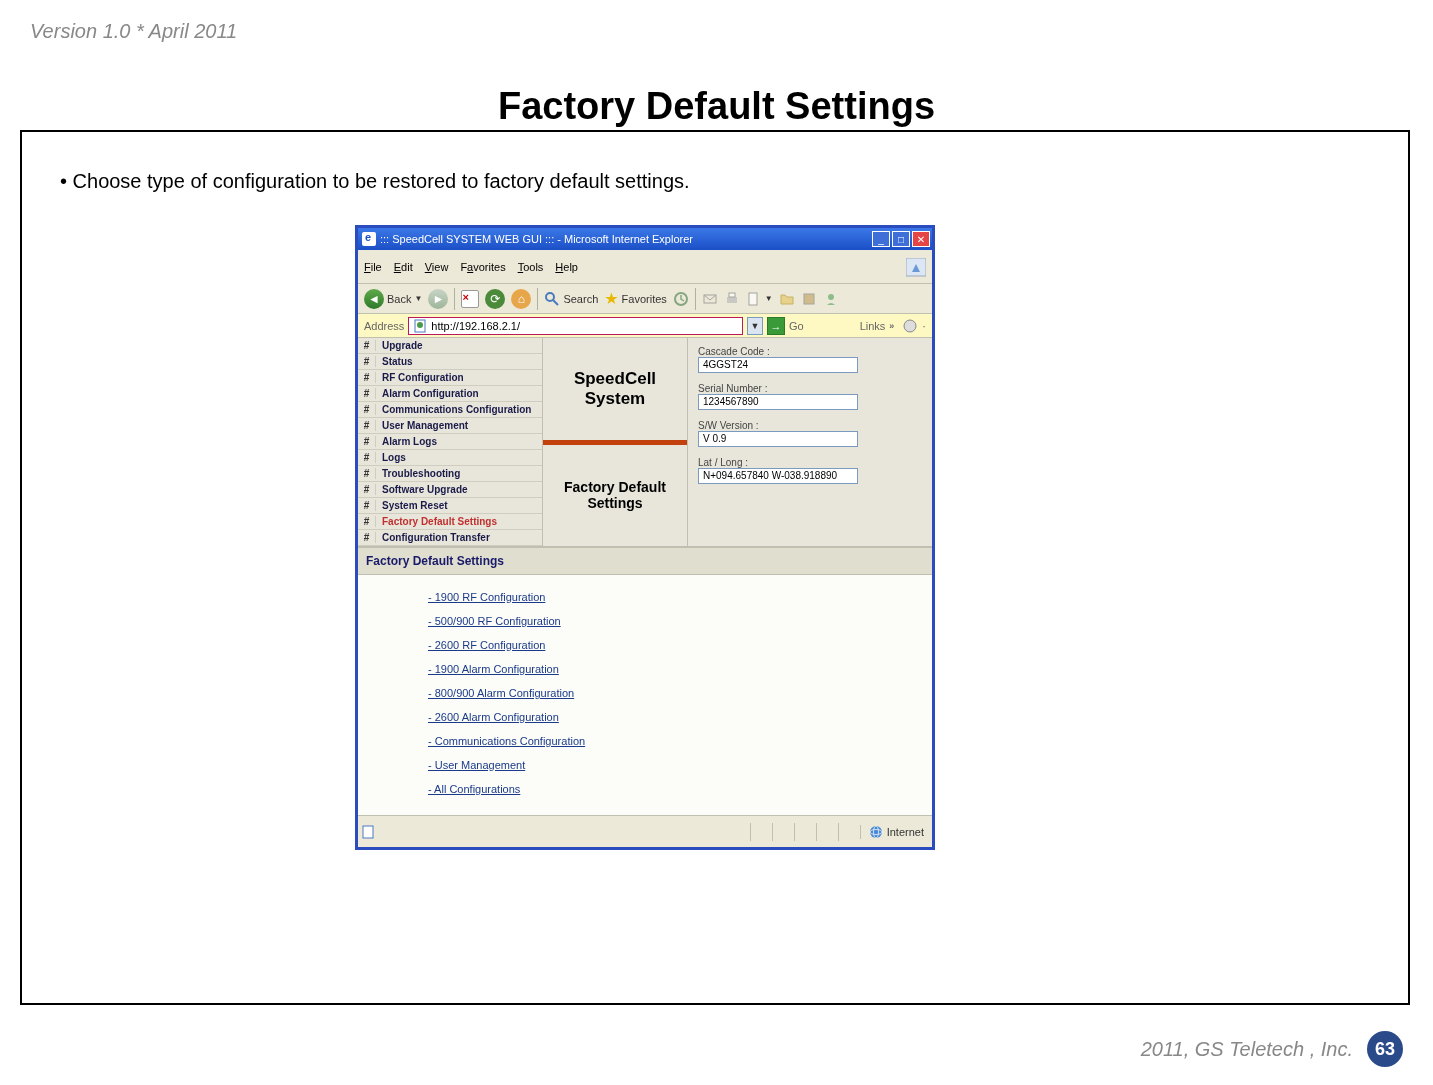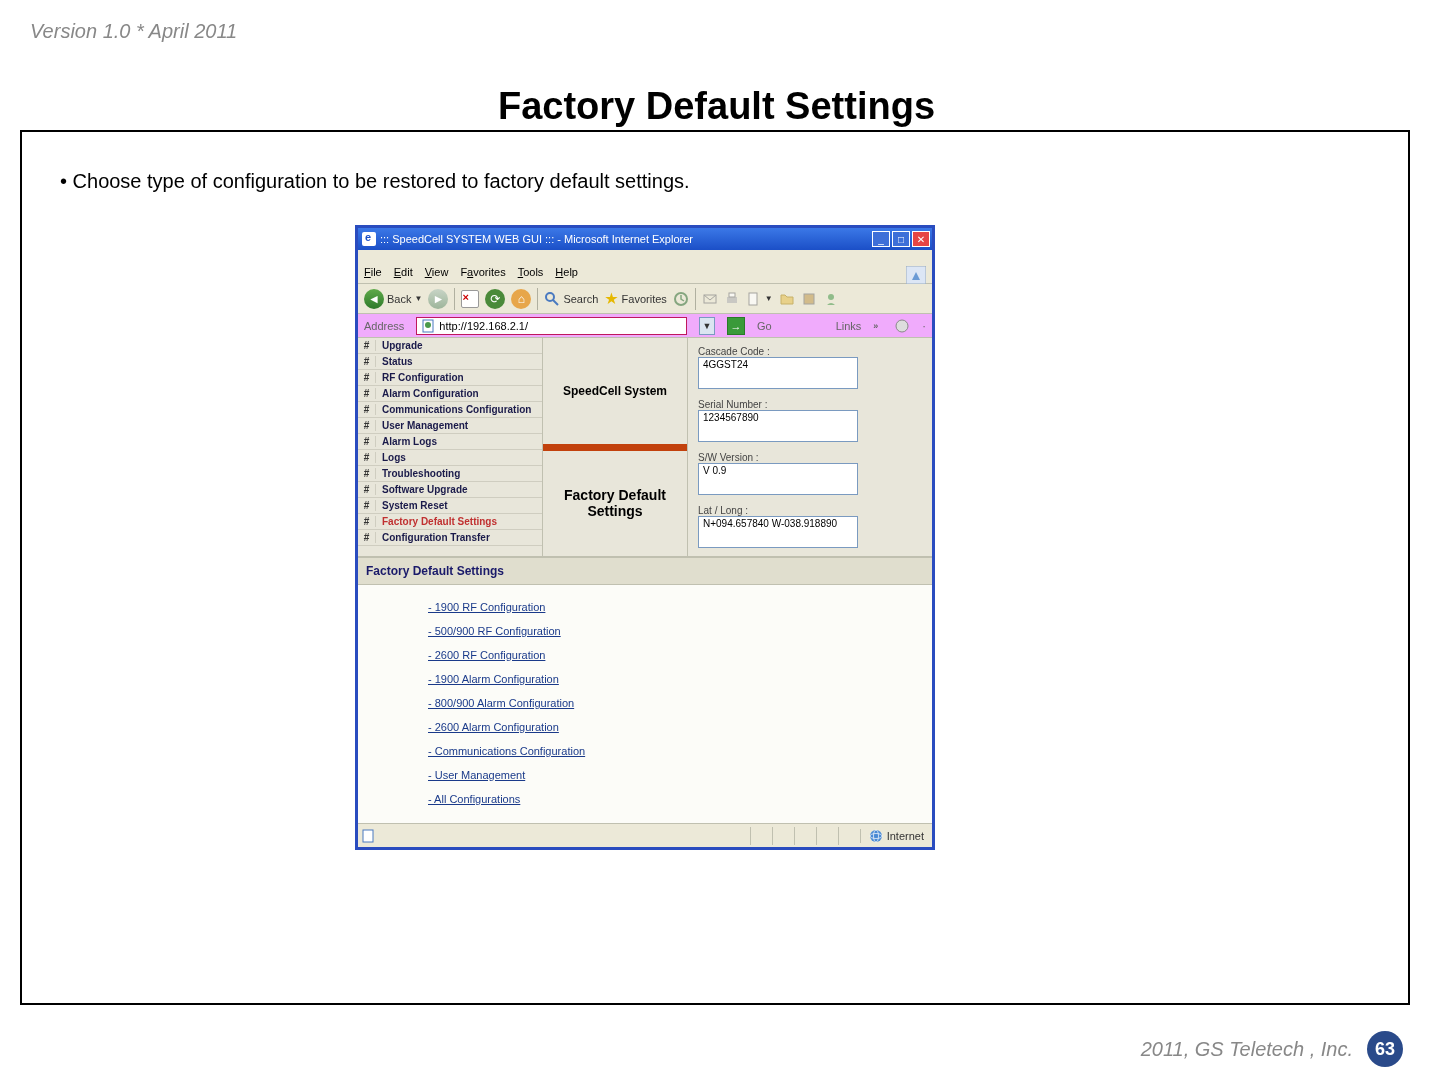--- a/index.html
+++ b/index.html
@@ -91,20 +91,21 @@
   .title-ie-icon{ width:14px;height:14px;background:#fff;border-radius:2px;display:inline-block;position:relative;}
   .title-ie-icon::after{content:"e";color:#1b4fc7;font-weight:bold;font-size:11px;position:absolute;left:3px;top:-1px;}
   .win-btns{display:flex;gap:2px;}
   .win-btn{width:18px;height:16px;border:1px solid #fff;display:flex;align-items:center;justify-content:center;font-size:10px;cursor:default;}
   .win-min,.win-max{background:#3e6fd8;color:#fff;}
   .win-close{background:#e64545;color:#fff;}
   .menubar{
     background:#ece9d8;
     height:34px;
     display:flex;
+    align-items:center;
     gap:12px;
     padding:16px 6px;
     border-bottom:1px solid #c0c0b0;
     font-size:11px;
     color:#000;
   }
   .menubar span{cursor:default;}
   .menubar span u{text-decoration:underline;}
   .ie-logo-right{margin-left:auto;width:20px;height:18px;}
   .toolbar{
@@ -121,25 +122,25 @@
   .back-ico{background:linear-gradient(#5faa4a,#2e7a2a);}
   .fwd-ico{background:linear-gradient(#c8d4c6,#9db59a);}
   .stop-ico{border:1px solid #999;background:#fff;color:#c00;border-radius:2px;width:18px;height:18px;font-weight:bold;}
   .refresh-ico{background:#4a8a3a;}
   .home-ico{background:#e7a64a;}
   .search-ico{width:16px;height:16px;}
   .fav-ico{color:#e6b800;font-size:16px;}
   .sep{width:1px;height:22px;background:#b0b0a0;}
   .small-ico{width:16px;height:16px;opacity:.7;}
   .addrbar{
-    background:#f0abfc;
+    background:#fef9c3;
     height:24px;
     display:flex;
     align-items:center;
-    gap:12px;
+    gap:4px;
     padding:0 6px;
     border-bottom:1px solid #c0c0b0;
     font-size:11px;
     color:#666;
   }
   .addr-input{
     flex:1;
     background:#fff;
     border:1px solid #be185d;
     height:18px;
@@ -196,42 +197,42 @@
     flex-direction:column;
     background:#e8e6da;
     border-right:1px solid #c0c0b0;
   }
   .center-title-box{
     flex:1;
     display:flex;
     align-items:center;
     justify-content:center;
     text-align:center;
-    font-size:12px;
+    font-size:17px;
     font-weight:bold;
     color:#000;
-    border-bottom:7px solid #c2410c;
+    border-bottom:5px solid #c2410c;
     padding:4px;
   }
   .center-title-box:last-child{border-bottom:none;font-size:14px;}
   .info-fields{
     flex:1;
     background:#e8e6da;
     padding:8px 10px;
     display:flex;
     flex-direction:column;
     gap:10px;
     font-size:10px;
     color:#333;
   }
   .field-label{color:#444;}
   .field-box{
     background:#fff;
     border:1px solid #7a9ac0;
-    height:32px;
+    height:16px;
     padding:1px 4px;
     font-size:10px;
     color:#000;
     width:160px;
   }
   .section-header{
     background:#e0dece;
     color:#1a1a6a;
     font-weight:bold;
     font-size:12px;
@@ -246,21 +247,21 @@
   }
   .cfg-link{
     display:block;
     color:#1a3a8a;
     font-size:11px;
     text-decoration:underline;
     margin-bottom:12px;
     cursor:default;
   }
   .statusbar{
-    height:24px;
+    height:32px;
     background:#ece9d8;
     border-top:1px solid #c0c0b0;
     display:flex;
     align-items:center;
     font-size:11px;
     color:#333;
   }
   .status-left{width:20px;display:flex;align-items:center;justify-content:center;}
   .status-doc-ico{width:14px;height:14px;}
   .status-cells{margin-left:auto;display:flex;}

